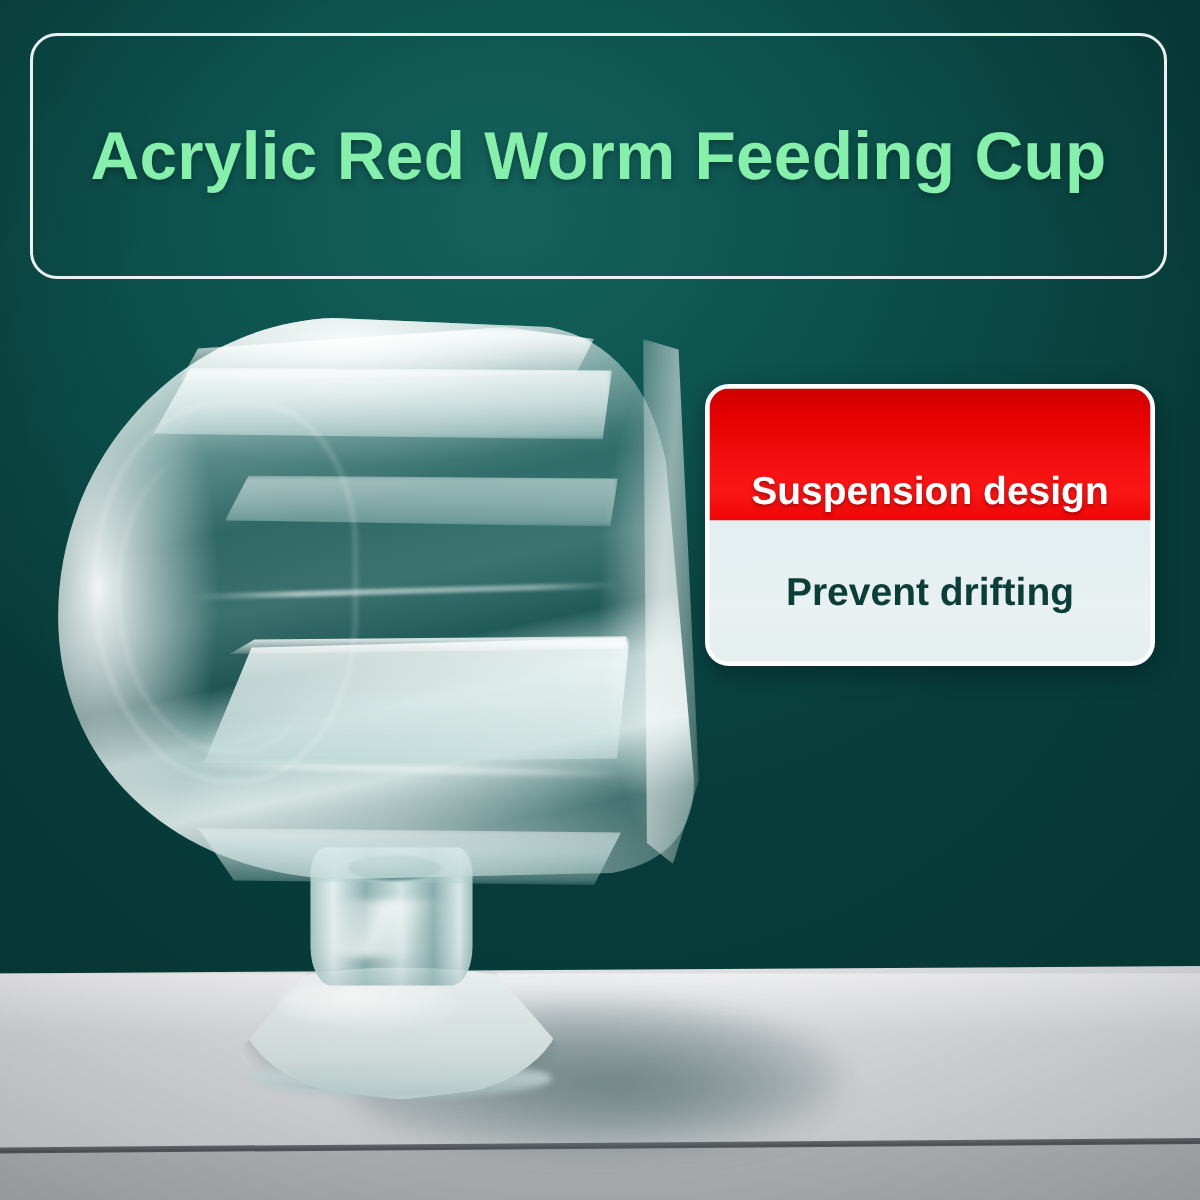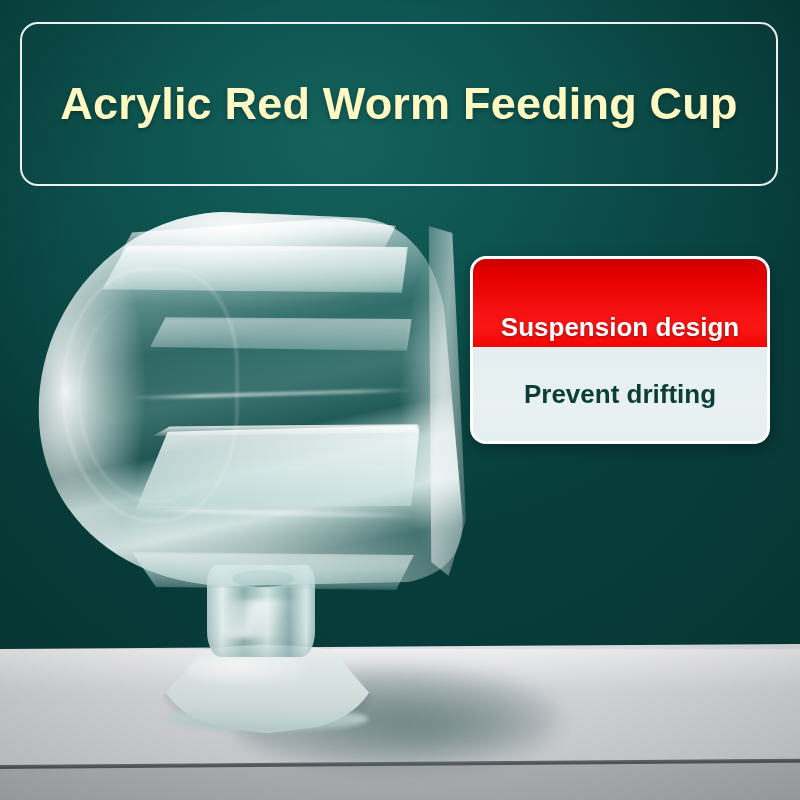--- a/index.html
+++ b/index.html
@@ -303,21 +303,21 @@
     width: 758px;
     height: 164px;
     border: 2px solid rgba(255,255,255,0.92);
     border-radius: 18px;
     box-sizing: border-box;
     display: flex;
     align-items: center;
     justify-content: center;
   }
   .title-text {
-    color: #fef9c3;
+    color: #86efac;
     font-size: 45px;
     font-weight: bold;
     letter-spacing: 0.2px;
     white-space: nowrap;
     text-shadow: 0 2px 5px rgba(0,0,0,0.30);
     font-family: "Liberation Sans", sans-serif;
   }
 
   
   .feature-card {

